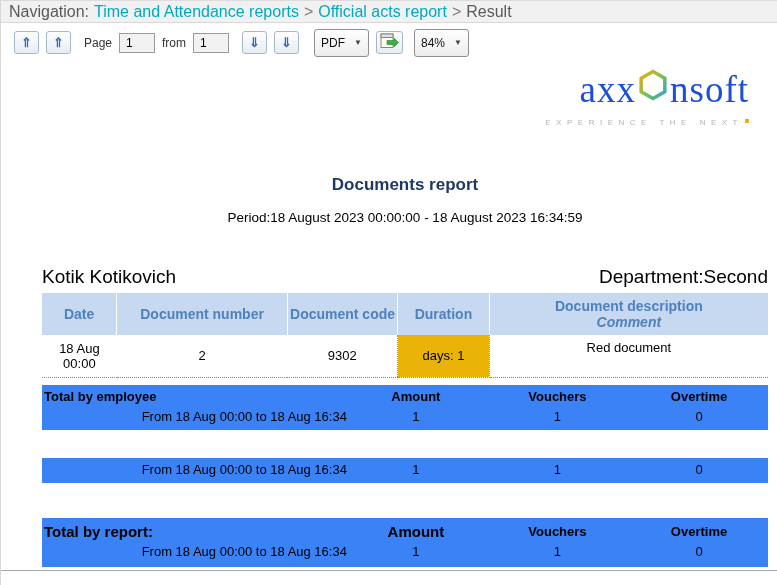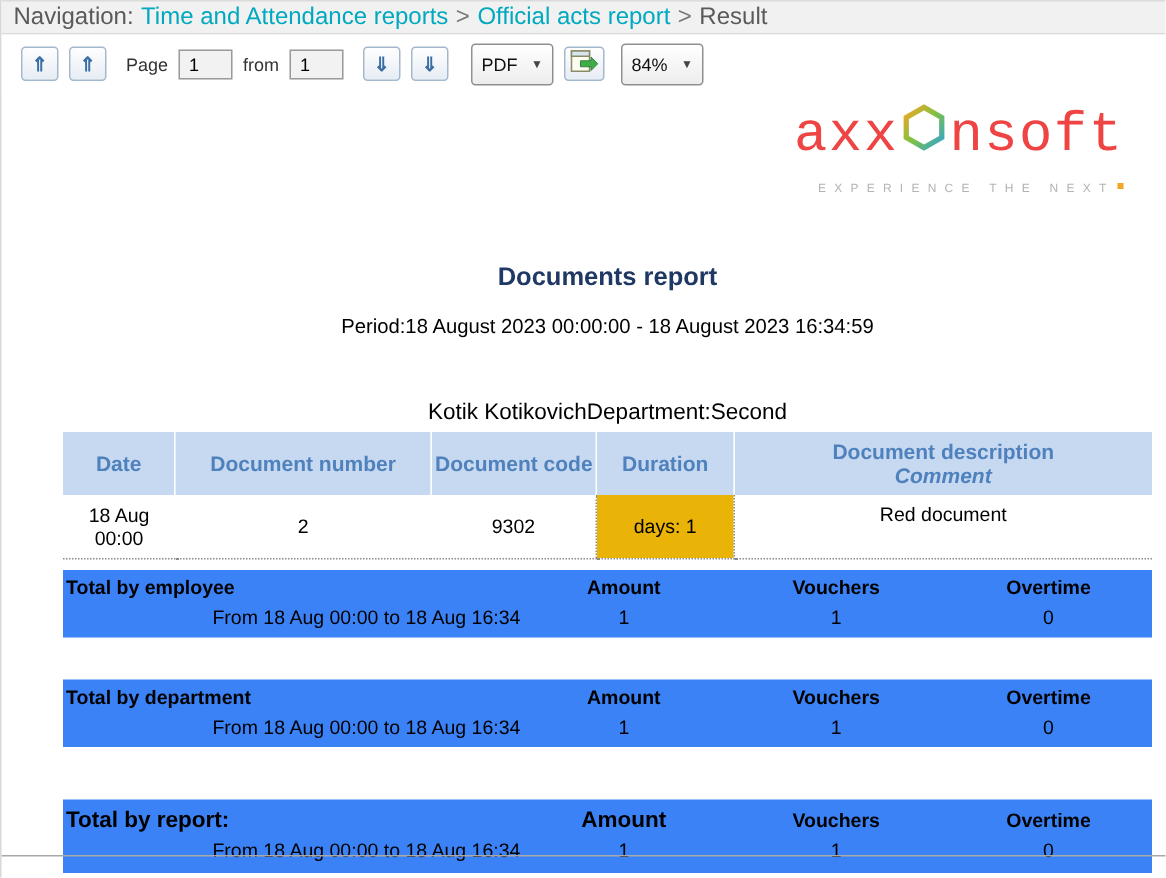--- a/index.html
+++ b/index.html
@@ -70,22 +70,22 @@
     font-size: 12px;
     color: #111;
   }
   .fake-select .caret { font-size: 8px; color: #444; }
   .export-btn { width: 27px; }
 
   
   .logo { position: absolute; top: 68px; right: 28px; text-align: right; user-select: none; }
   .logo-word {
     display: inline-flex; align-items: center;
-    font-size: 37px; color: #ef4444; letter-spacing: 1px;
-    font-family: Liberation Mono, monospace;
+    font-size: 37px; color: #1d4ed8; letter-spacing: 1px;
+    font-family: Liberation Serif, serif;
   }
   .logo-word .hex { margin: 0 1px; }
   .logo-tagline {
     margin-top: 7px;
     font-size: 8px;
     letter-spacing: 5.5px;
     color: #b3b3b3;
     display: flex; align-items: center; justify-content: flex-end; gap: 2px;
   }
   .tagline-dot { width: 4px; height: 4px; background: #f5a623; display: inline-block; margin-bottom: 4px; }
@@ -105,22 +105,22 @@
   }
   .report-period {
     margin-top: 15px;
     text-align: center;
     font-size: 13.5px;
     color: #000;
   }
   .emp-row {
     margin-top: 41px;
     display: flex;
-    justify-content: center;
-    font-size: 15px;
+    justify-content: space-between;
+    font-size: 19px;
   }
 
   
   table.doc-table { width: 100%; border-collapse: collapse; margin-top: 5px; table-layout: fixed; }
   .doc-table th {
     background: #c6d9f1;
     color: #4f81bd;
     font-size: 14px;
     font-weight: bold;
     height: 42px;
@@ -294,26 +294,20 @@
 
   <div class="totals">
     <table class="totals-table">
       <colgroup>
           <col style="width:42%">
           <col style="width:19%">
           <col style="width:20%">
           <col style="width:19%">
         </colgroup>
       <tbody>
-          <tr>
-        <td class="t-title">Total by department</td>
-        <td class="t-col t-col-amount">Amount</td>
-        <td class="t-col">Vouchers</td>
-        <td class="t-col">Overtime</td>
-      </tr>
       <tr>
         <td class="t-range">From 18 Aug 00:00 to 18 Aug 16:34</td>
         <td class="t-val">1</td>
         <td class="t-val">1</td>
         <td class="t-val">0</td>
       </tr>
     </tbody>
       </table>
   </div>
 

